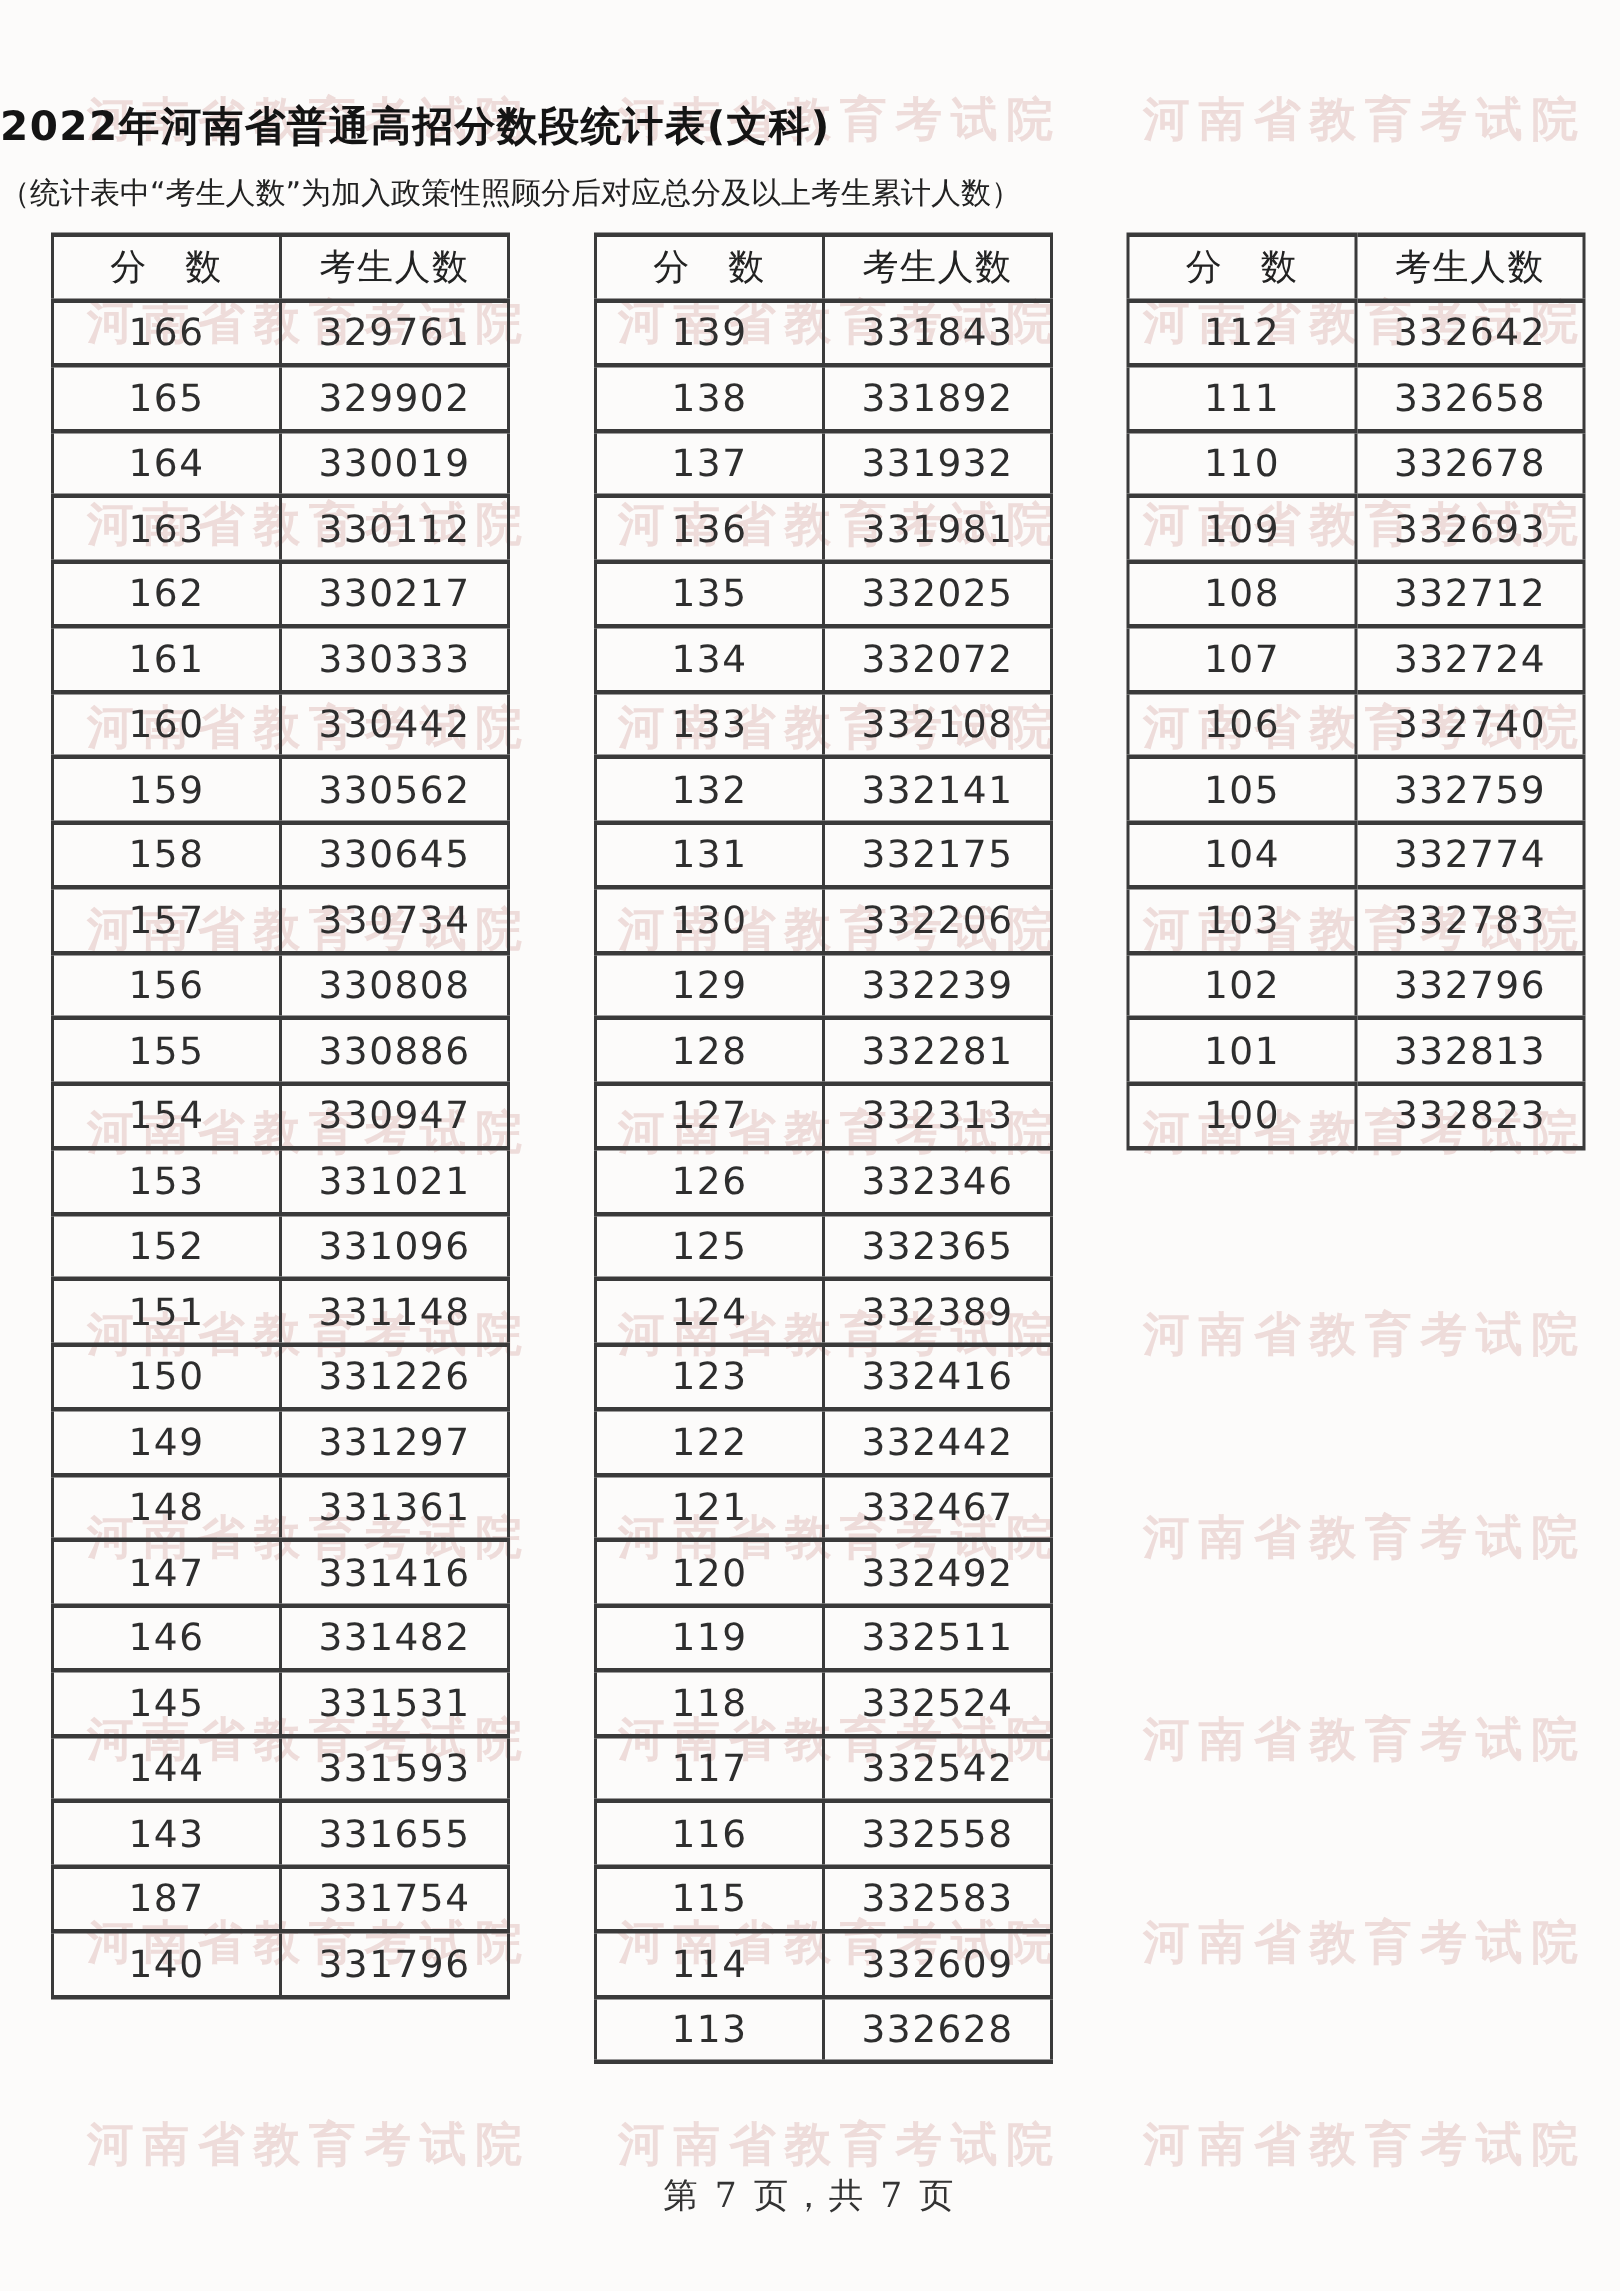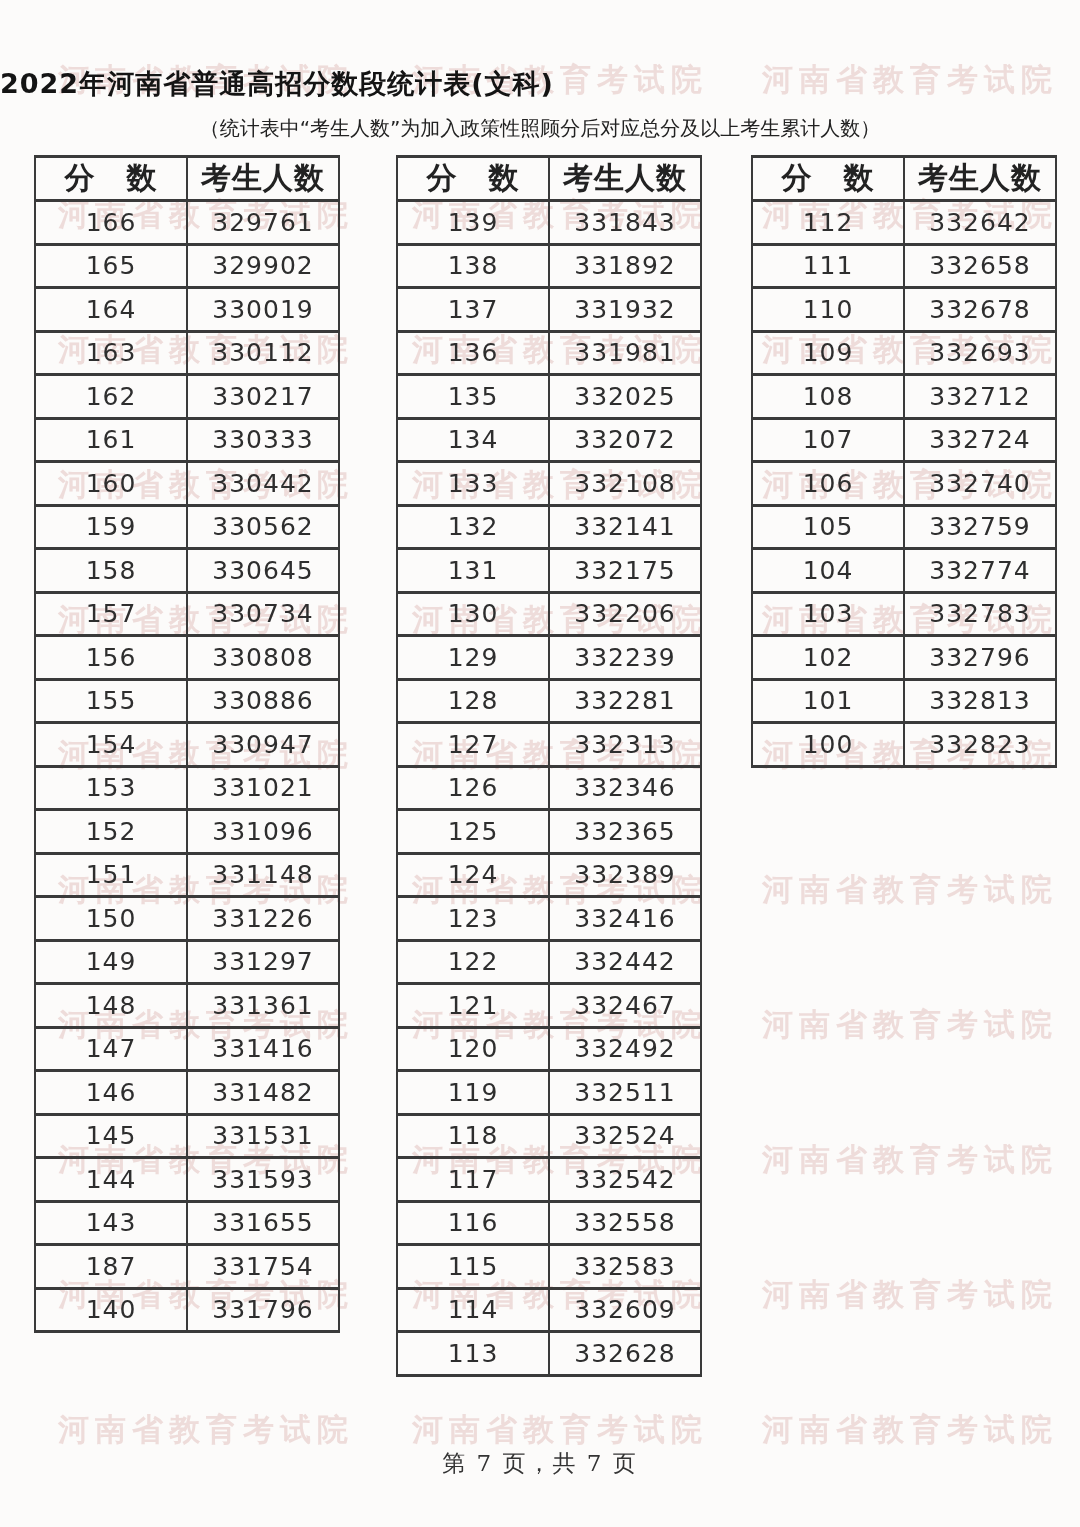--- a/index.html
+++ b/index.html
@@ -25,21 +25,21 @@
   }
   
   .title{
     position:absolute;left:0;top:66px;width:100%;
     margin:0;text-align:left;z-index:1;
     font-size:27px;font-weight:700;color:#141414;
     letter-spacing:1px;
   }
   .subtitle{
     position:absolute;left:0;top:115px;width:100%;
-    margin:0;text-align:center;z-index:1;
+    margin:0;z-index:1;
     font-size:20px;color:#222;
   }
   
   table.score-table{
     position:absolute;top:155px;z-index:1;
     border-collapse:collapse;
     background:transparent;
     table-layout:fixed;
     width:300px;
   }
@@ -52,21 +52,21 @@
     border-top-width:3px;
     border-bottom-width:3px;
     width:150px;
     height:40.5px;
     padding:0;
     text-align:center;
     vertical-align:middle;
     background:transparent;
   }
   table.score-table th{
-    font-size:30px;font-weight:700;color:#222;
+    font-size:24px;font-weight:400;color:#222;
     letter-spacing:1px;
   }
   table.score-table td{
     font-size:25px;color:#2e2e2e;
     letter-spacing:1px;
   }
   
   .footer{
     position:absolute;left:0;top:1448px;width:100%;
     text-align:center;z-index:1;

